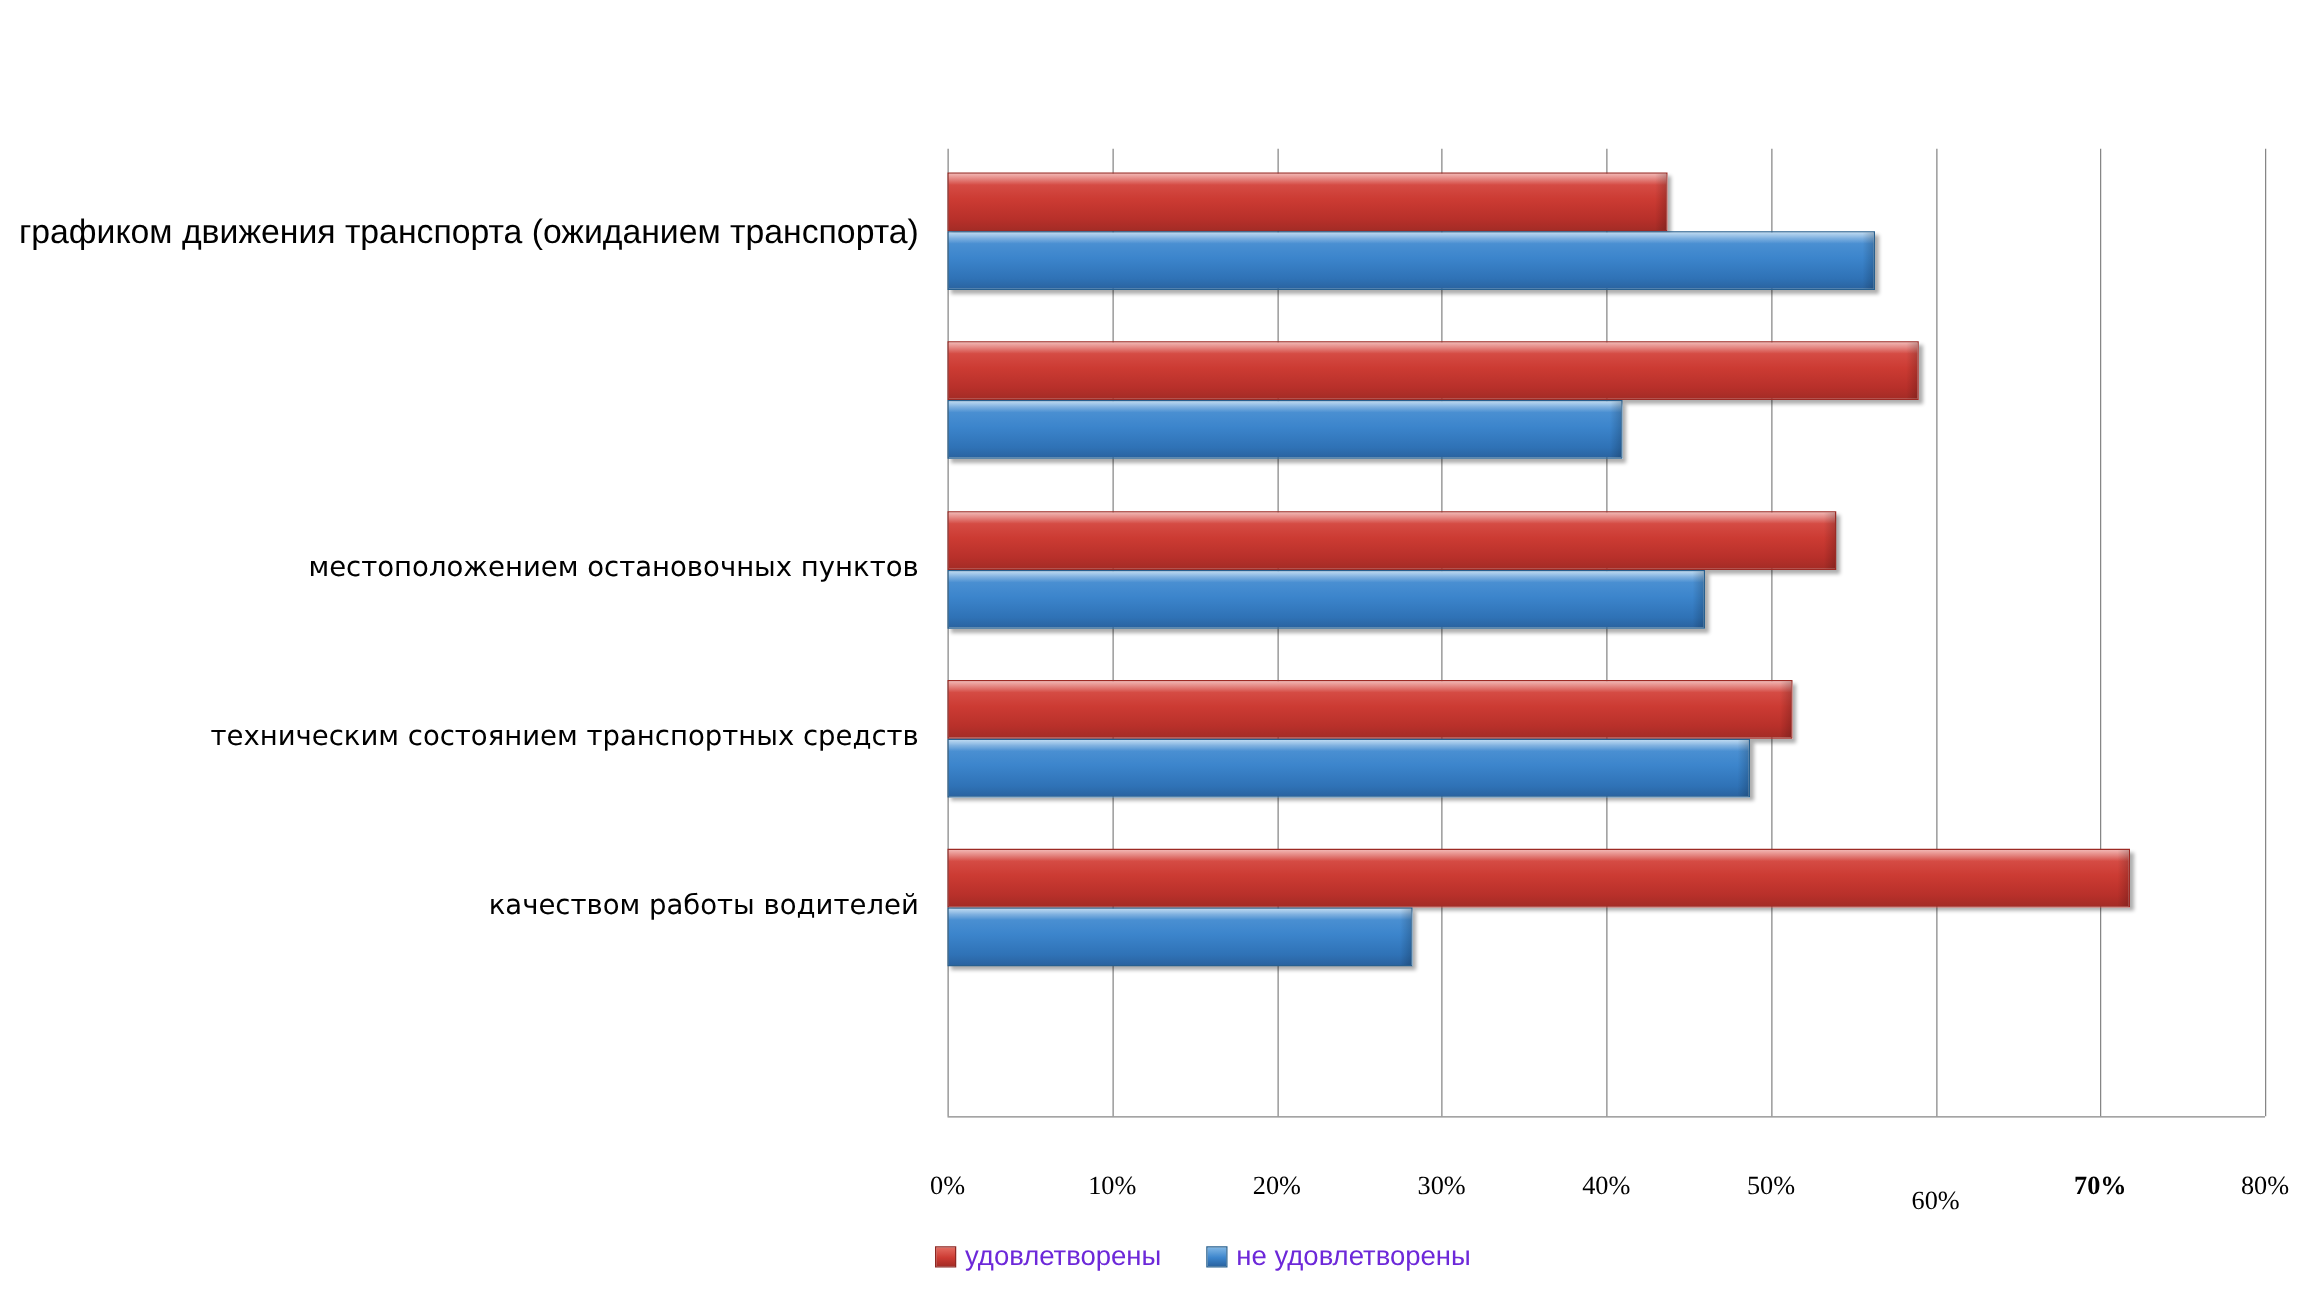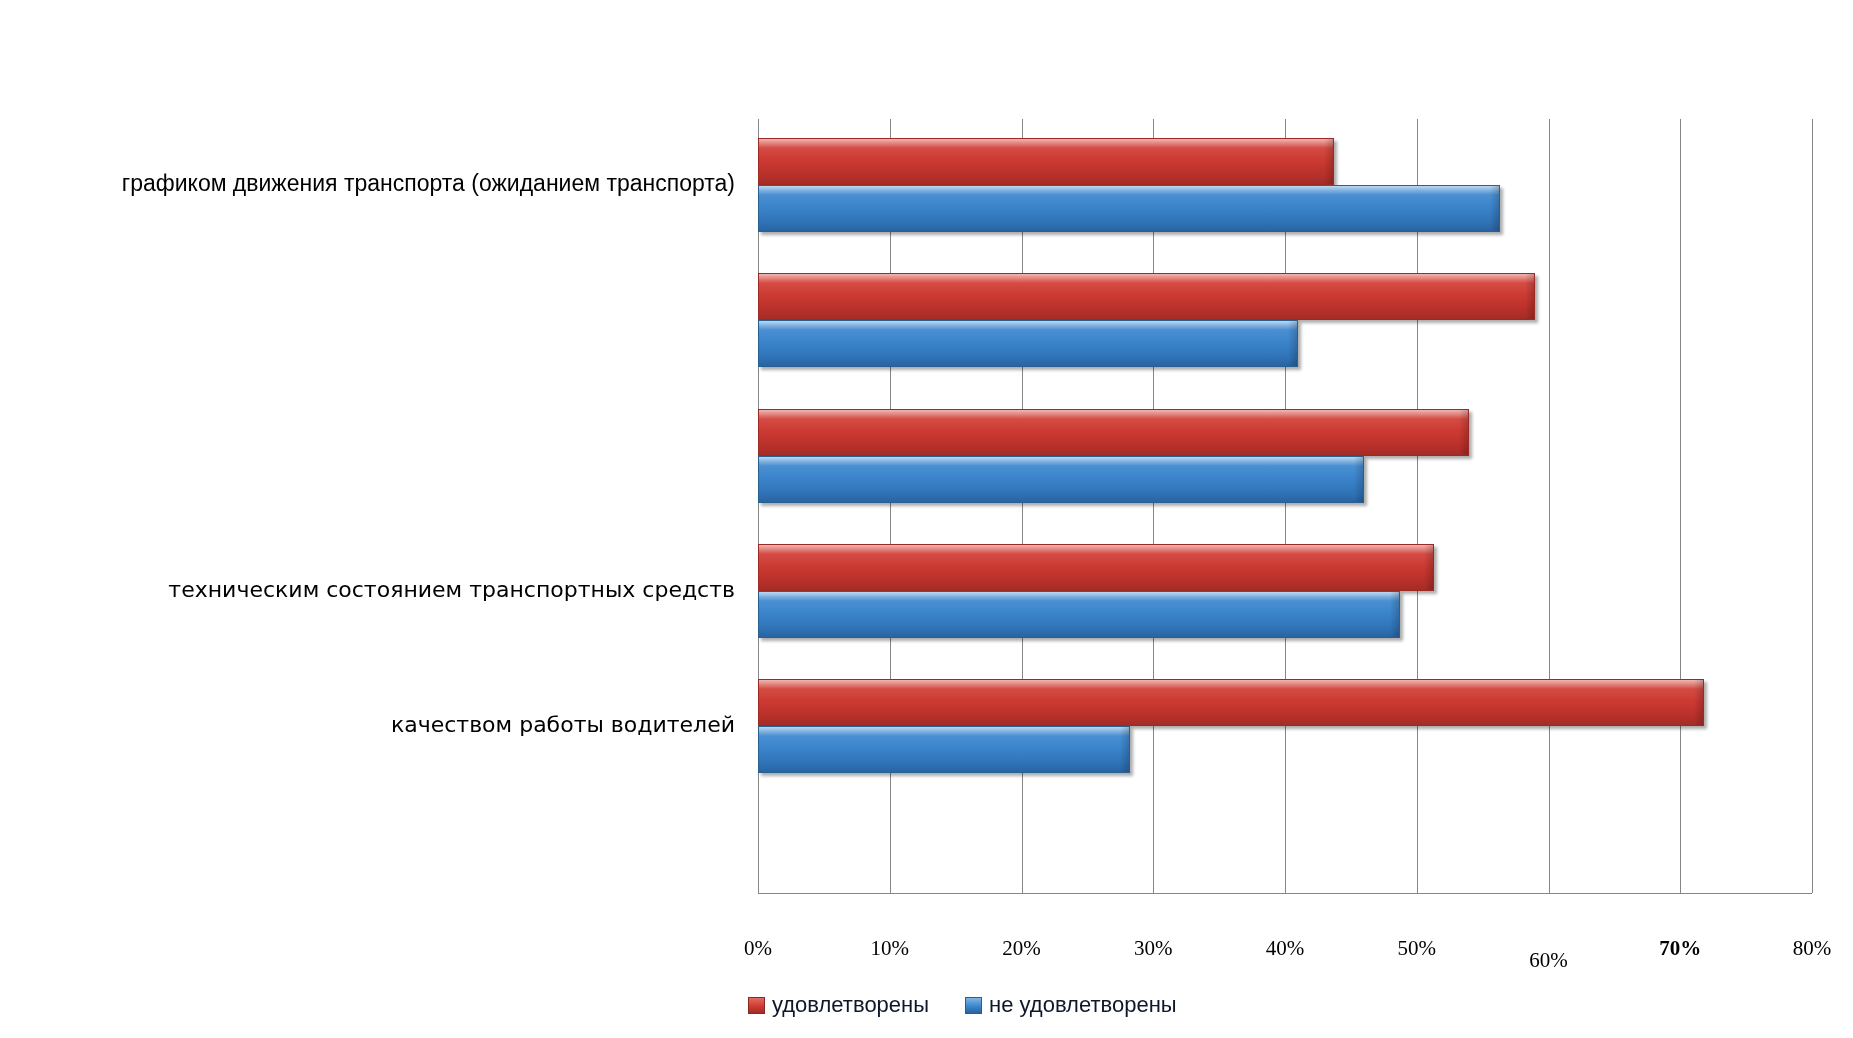--- a/index.html
+++ b/index.html
@@ -110,21 +110,21 @@
     width: 9px; bottom: 1px;
     background: linear-gradient(to left, rgba(0,0,0,0.18), rgba(0,0,0,0.0));
     pointer-events: none;
   }
 
   
   .cat-label {
     position: absolute;
     right: 1118px;       
     text-align: right;
-    font-size: 23px;
+    font-size: 27px;
     color: #000000;
     white-space: nowrap;
     font-family: "Liberation Sans", sans-serif;
   }
   .cat-label.alt {
     font-family: "DejaVu Sans", sans-serif;
     font-size: 22px;
   }
 
   
@@ -141,21 +141,21 @@
 
   
   #legend {
     position: absolute;
     left: 748px;
     top: 992px;
     display: flex;
     align-items: center;
     gap: 36px;
     font-size: 22px;
-    color: #0f172a;
+    color: #6d28d9;
   }
   .legend-item {
     display: flex;
     align-items: center;
     gap: 7px;
   }
   .legend-swatch {
     width: 17px;
     height: 17px;
     display: inline-block;
@@ -174,20 +174,21 @@
 </style>
 </head>
 <body>
 
 <div id="chart-root">
 
   <div id="chart-title">
   </div>
 
   <div class="cat-label" style="top:170px;">графиком движения транспорта (ожиданием транспорта)</div>
+  <div class="cat-label alt" style="top:442px;">местоположением остановочных пунктов</div>
   <div class="cat-label alt" style="top:577px;">техническим состоянием транспортных средств</div>
   <div class="cat-label alt" style="top:712px;">качеством работы водителей</div>
 
   <div id="plot-area">
     <div class="axis-line-v"></div>
     <div class="axis-line-h"></div>
 
     <div class="gridline" style="left:131.75px;"></div>
     <div class="gridline" style="left:263.5px;"></div>
     <div class="gridline" style="left:395.25px;"></div>

